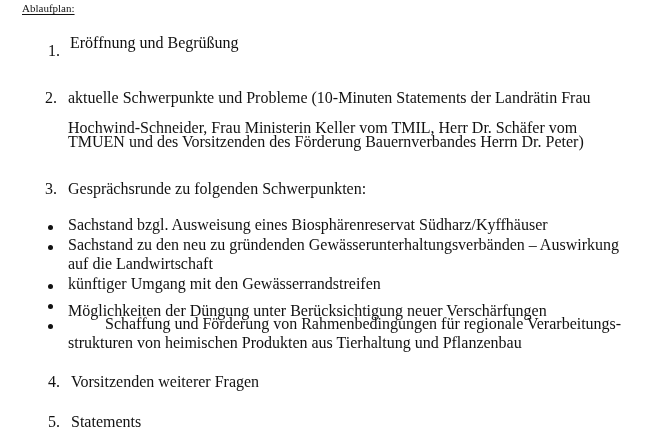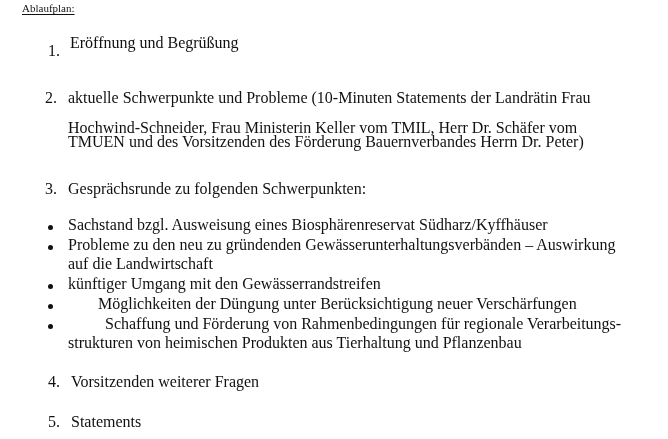--- a/index.html
+++ b/index.html
@@ -46,28 +46,28 @@
   <div class="abs txt" style="left:68px; top:109px;margin-top:8px;">Hochwind-Schneider, Frau Ministerin Keller vom TMIL, Herr Dr. Schäfer vom</div>
   <div class="abs txt" style="left:68px; top:131px;">TMUEN und des Vorsitzenden des Förderung Bauernverbandes Herrn Dr. Peter)</div>
 
   <div class="abs num" style="left:45px; top:180px;">3.</div>
   <div class="abs txt" style="left:68px; top:178px;">Gesprächsrunde zu folgenden Schwerpunkten:</div>
 
   <div class="abs bullet" style="left:48px; top:225px;"></div>
   <div class="abs txt" style="left:68px; top:214px;">Sachstand bzgl. Ausweisung eines Biosphärenreservat Südharz/Kyffhäuser</div>
 
   <div class="abs bullet" style="left:48px; top:245px;"></div>
-  <div class="abs txt" style="left:68px; top:234px;">Probleme zu den neu zu gründenden Gewässerunterhaltungsverbänden – Auswirkung</div>
+  <div class="abs txt" style="left:68px; top:234px;">Sachstand zu den neu zu gründenden Gewässerunterhaltungsverbänden – Auswirkung</div>
   <div class="abs txt" style="left:68px; top:253px;">auf die Landwirtschaft</div>
 
   <div class="abs bullet" style="left:48px; top:284px;"></div>
   <div class="abs txt" style="left:68px; top:273px;">künftiger Umgang mit den Gewässerrandstreifen</div>
 
   <div class="abs bullet" style="left:48px; top:304px;"></div>
-  <div class="abs txt" style="left:68px; top:293px;margin-left:30px;">Möglichkeiten der Düngung unter Berücksichtigung neuer Verschärfungen</div>
+  <div class="abs txt" style="left:68px; top:300px;">Möglichkeiten der Düngung unter Berücksichtigung neuer Verschärfungen</div>
 
   <div class="abs bullet" style="left:48px; top:324px;"></div>
   <div class="abs txt" style="left:68px; top:313px;margin-left:37px;">Schaffung und Förderung von Rahmenbedingungen für regionale Verarbeitungs-</div>
   <div class="abs txt" style="left:68px; top:332px;text-align:center;">strukturen von heimischen Produkten aus Tierhaltung und Pflanzenbau</div>
 
   <div class="abs num" style="left:48px; top:373px;">4.</div>
   <div class="abs txt" style="left:71px; top:371px;">Vorsitzenden weiterer Fragen</div>
 
   <div class="abs num" style="left:48px; top:413px;">5.</div>
   <div class="abs txt" style="left:71px; top:411px;">Statements</div>

